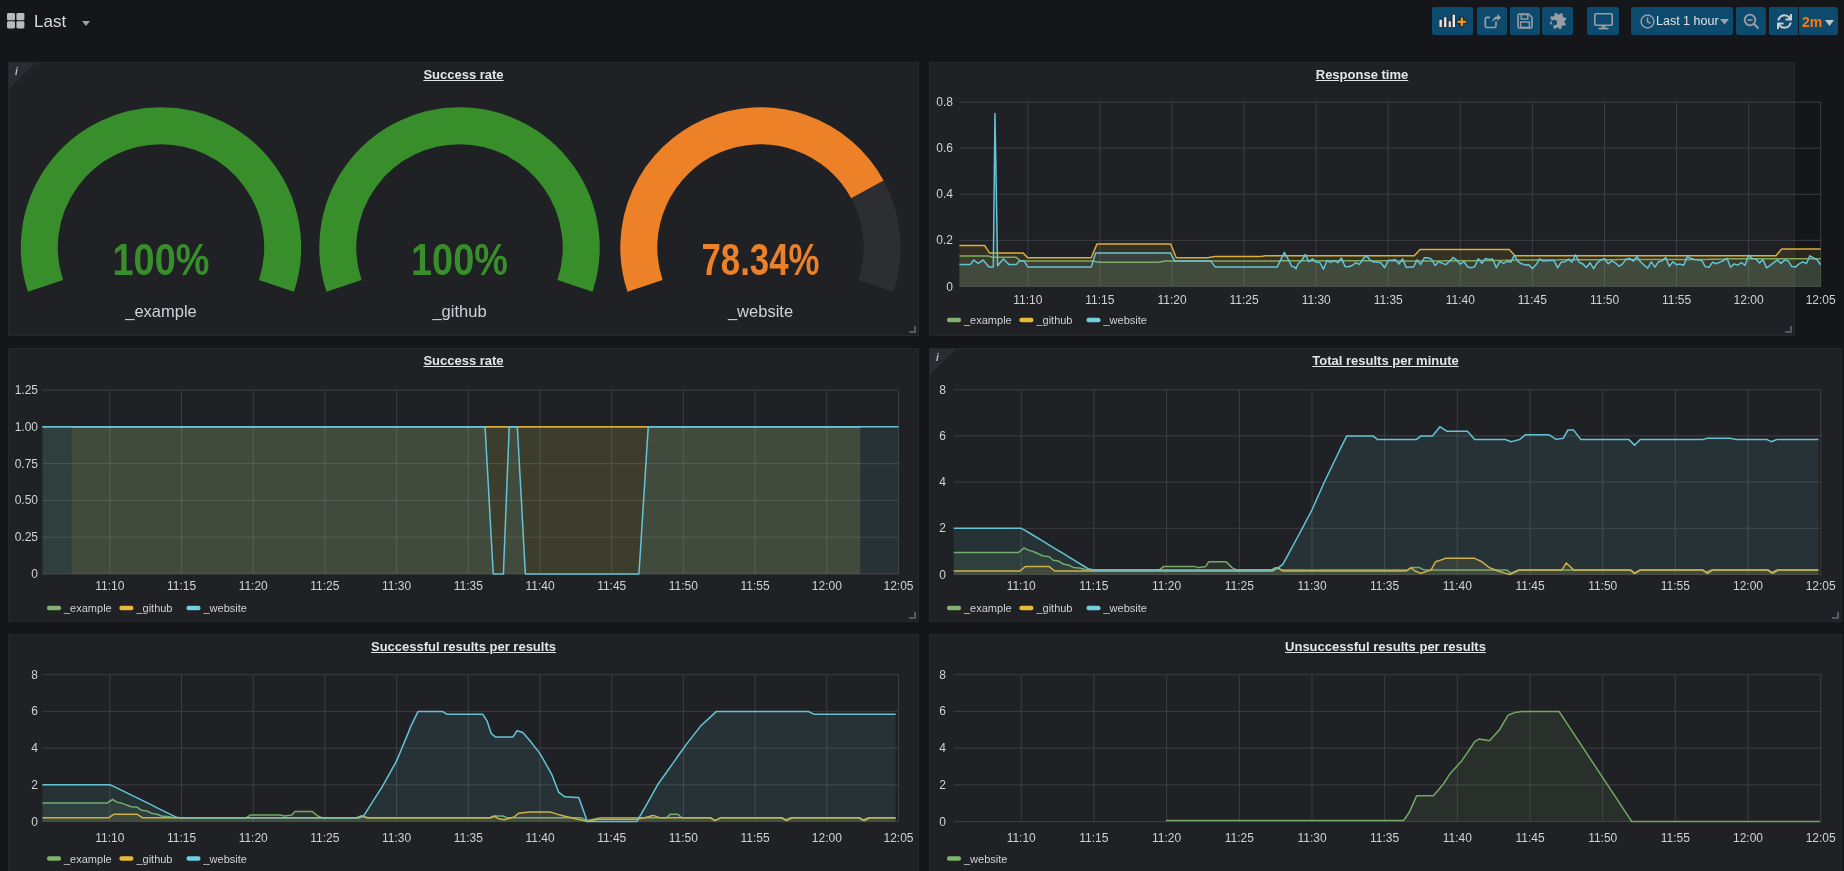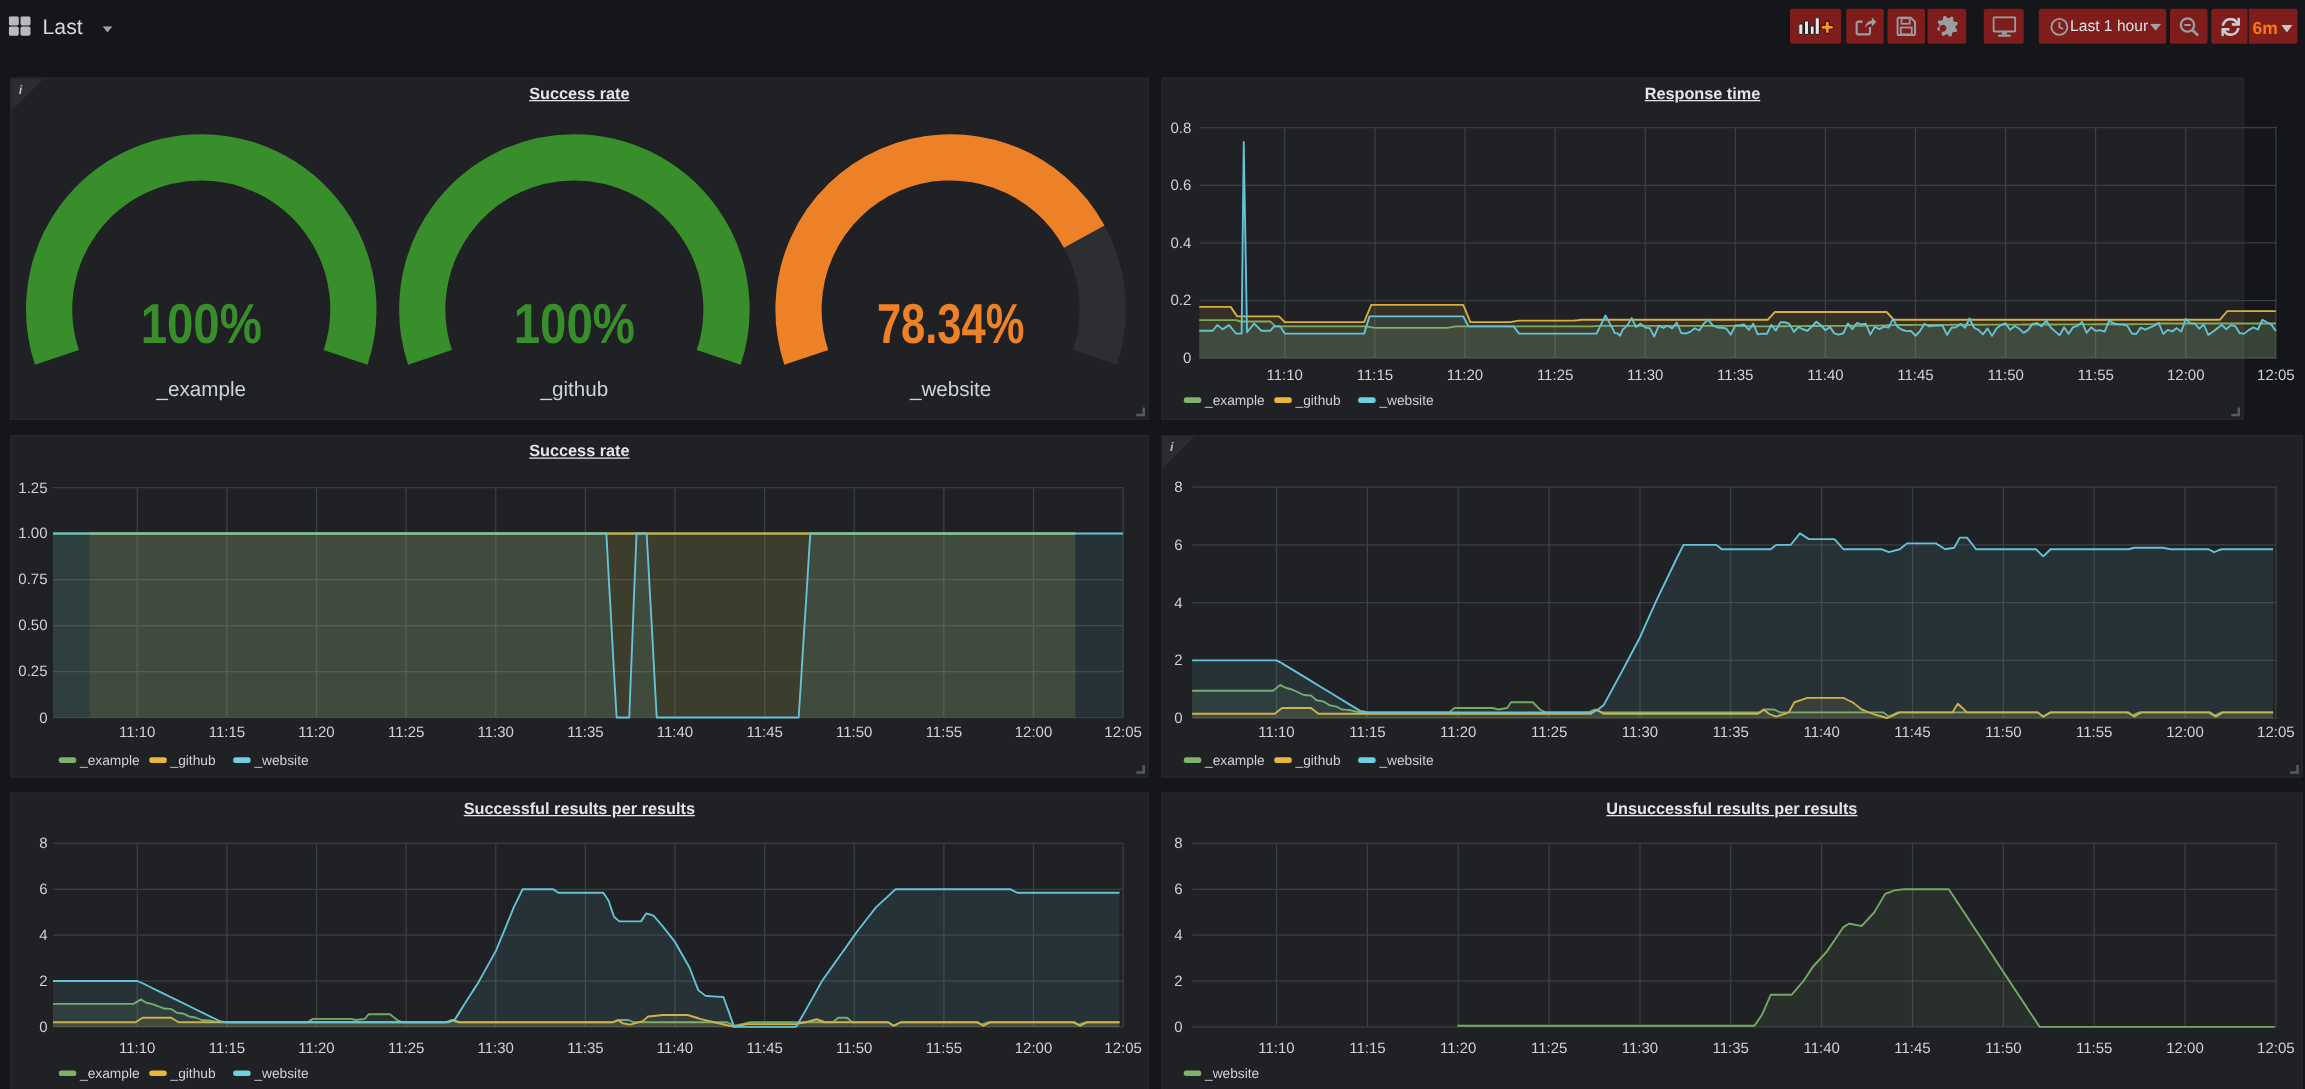--- a/index.html
+++ b/index.html
@@ -1,18 +1,18 @@
 <!DOCTYPE html>
 <html><head><meta charset="utf-8"><style>
 * { margin:0; padding:0; box-sizing:border-box; }
 html,body { width:1844px; height:871px; background:#141619; overflow:hidden;
   font-family:"Liberation Sans", sans-serif; }
 .nav { position:absolute; left:0; top:0; width:1844px; height:42px; }
 .dtitle { position:absolute; left:34px; top:12px; font-size:17px; color:#d8d9da; }
-.btn { position:absolute; top:7px; height:28px; background:#7f1d1d; border-radius:2px;
+.btn { position:absolute; top:7px; height:28px; background:#0c4a6e; border-radius:2px;
   display:flex; align-items:center; justify-content:center; }
 .btxt { font-size:12.5px; color:#dfe1e4; }
 .panel { position:absolute; background:#202124; border:1px solid #27282b; }
 .ptitle { position:absolute; left:0; right:0; top:4px; text-align:center; font-size:13px;
   font-weight:bold; color:#e3e5e8;text-decoration:underline; }
 .chart { position:absolute; left:0; top:0; }
 .inf { z-index:3; }
 .rsz { position:absolute; right:2px; bottom:2px; width:7px; height:7px;
   border-right:2px solid #55585e; border-bottom:2px solid #55585e; }
 </style></head><body>
@@ -80,21 +80,21 @@
       <circle cx="7" cy="7" r="5.3" fill="none" stroke="#9a9da2" stroke-width="1.8"></circle>
       <line x1="4.5" y1="7" x2="9.5" y2="7" stroke="#9a9da2" stroke-width="1.6"></line>
       <line x1="11" y1="11" x2="15.5" y2="15.5" stroke="#9a9da2" stroke-width="2.2"></line>
     </svg>
   </div>
   <div class="btn" style="left:1769px;width:69px">
     <svg width="15" height="15" viewBox="0 0 512 512" style="position:absolute;left:8px;top:7px">
       <path fill="#c9ccd1" d="M440.65 12.57l4 82.77A247.16 247.16 0 0 0 255.83 8C134.73 8 33.91 94.92 12.29 209.82A12 12 0 0 0 24.09 224h49.05a12 12 0 0 0 11.67-9.26 175.91 175.91 0 0 1 317-56.94l-101.46-4.86a12 12 0 0 0-12.57 12v47.41a12 12 0 0 0 12 12H500a12 12 0 0 0 12-12V12a12 12 0 0 0-12-12h-47.37a12 12 0 0 0-11.98 12.57zM255.83 432a175.61 175.61 0 0 1-146-77.8l101.8 4.87a12 12 0 0 0 12.57-12v-47.4a12 12 0 0 0-12-12H12a12 12 0 0 0-12 12V500a12 12 0 0 0 12 12h47.35a12 12 0 0 0 12-12.6l-4.15-82.57A247.17 247.17 0 0 0 255.83 504c121.11 0 221.93-86.92 243.55-201.82a12 12 0 0 0-11.8-14.18h-49.05a12 12 0 0 0-11.67 9.26A175.86 175.86 0 0 1 255.83 432z"></path>
     </svg>
     <div style="position:absolute;left:29px;top:0px;bottom:0px;width:1px;background:#151619"></div>
-    <span style="position:absolute;left:33px;top:7px;font-size:14px;font-weight:bold;color:#ff780a">6m</span>
+    <span style="position:absolute;left:33px;top:7px;font-size:14px;font-weight:bold;color:#ff780a">2m</span>
     <svg width="9" height="6" style="position:absolute;left:56px;top:13px">
         <path d="M0 0 L9 0 L4.5 6 Z" fill="#c3c5c8"></path>
       </svg>
   </div>
 </div>
 
 <div class="panel" style="left:8px;top:62px;width:911px;height:274px">
     <svg class="inf" width="26" height="26" style="position:absolute;left:0;top:0">
       <path d="M0 0 L26 0 L0 26 Z" fill="#2a2c31"></path>
       <text x="6" y="12" font-size="10" font-weight="bold" font-style="italic" fill="#b8bcc2">i</text>
@@ -218,20 +218,21 @@
       <rect x="177.5" y="256.8" width="14" height="4.5" rx="2" fill="#6ed0e0"></rect>
       <text x="194.5" y="263.0" font-size="11" fill="#d0d2d6">_website</text>
     </svg>
     <div class="rsz"></div>
   </div>
 <div class="panel" style="left:929px;top:348px;width:913px;height:274px">
     <svg class="inf" width="26" height="26" style="position:absolute;left:0;top:0">
       <path d="M0 0 L26 0 L0 26 Z" fill="#2a2c31"></path>
       <text x="6" y="12" font-size="10" font-weight="bold" font-style="italic" fill="#b8bcc2">i</text>
     </svg>
+    <div class="ptitle">Total results per minute</div>
     <svg class="chart" width="913" height="274">
       <line x1="23.7" y1="225.5" x2="891.6" y2="225.5" stroke="#3b3e42" stroke-width="1"></line>
       <line x1="23.7" y1="179.3" x2="891.6" y2="179.3" stroke="#3b3e42" stroke-width="1"></line>
       <line x1="23.7" y1="133.1" x2="891.6" y2="133.1" stroke="#3b3e42" stroke-width="1"></line>
       <line x1="23.7" y1="86.9" x2="891.6" y2="86.9" stroke="#3b3e42" stroke-width="1"></line>
       <line x1="23.7" y1="40.7" x2="891.6" y2="40.7" stroke="#3b3e42" stroke-width="1"></line>
       <line x1="91.2" y1="40.7" x2="91.2" y2="225.5" stroke="#3b3e42" stroke-width="1"></line>
       <line x1="163.9" y1="40.7" x2="163.9" y2="225.5" stroke="#3b3e42" stroke-width="1"></line>
       <line x1="236.6" y1="40.7" x2="236.6" y2="225.5" stroke="#3b3e42" stroke-width="1"></line>
       <line x1="309.3" y1="40.7" x2="309.3" y2="225.5" stroke="#3b3e42" stroke-width="1"></line>

